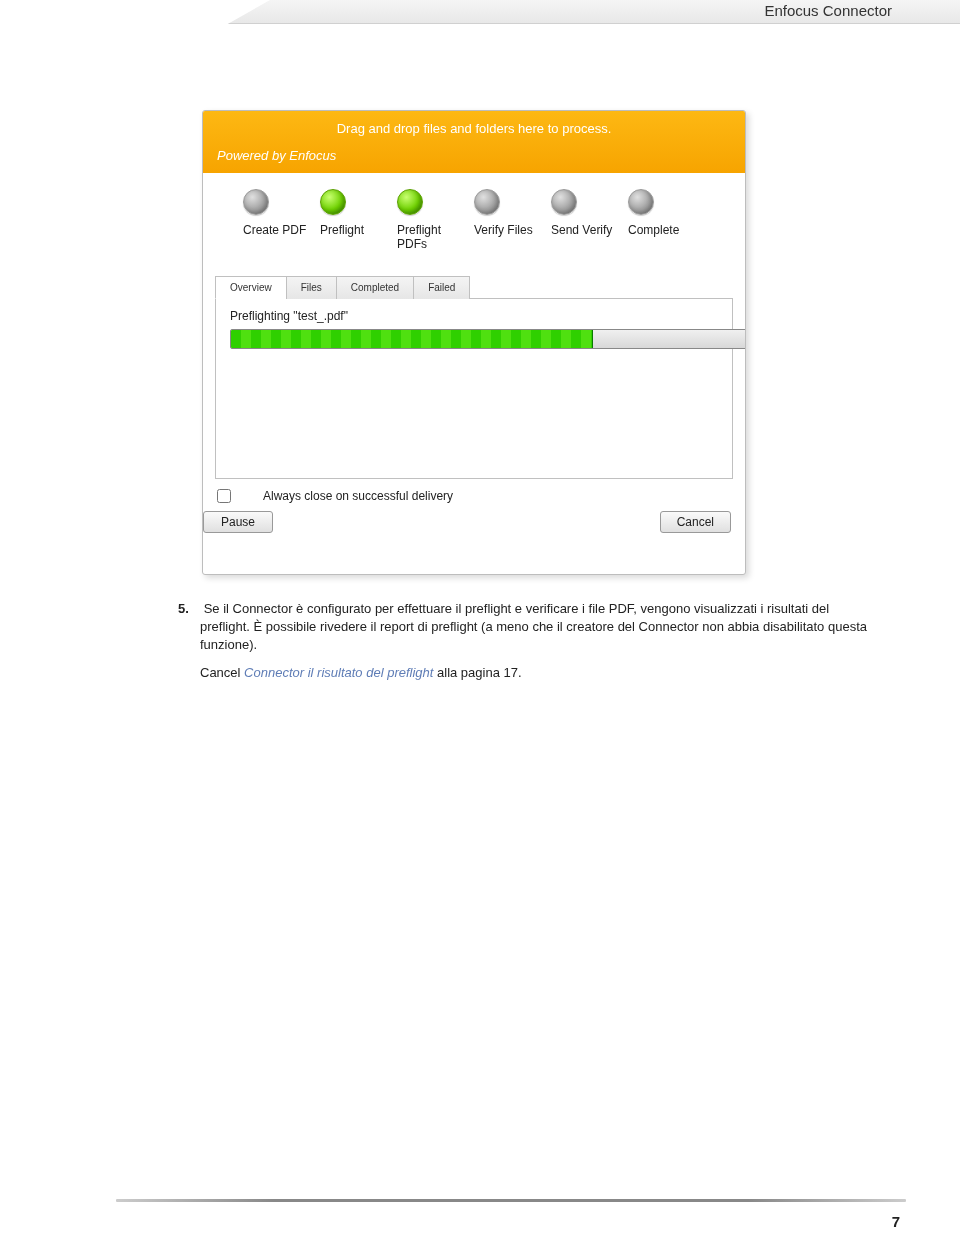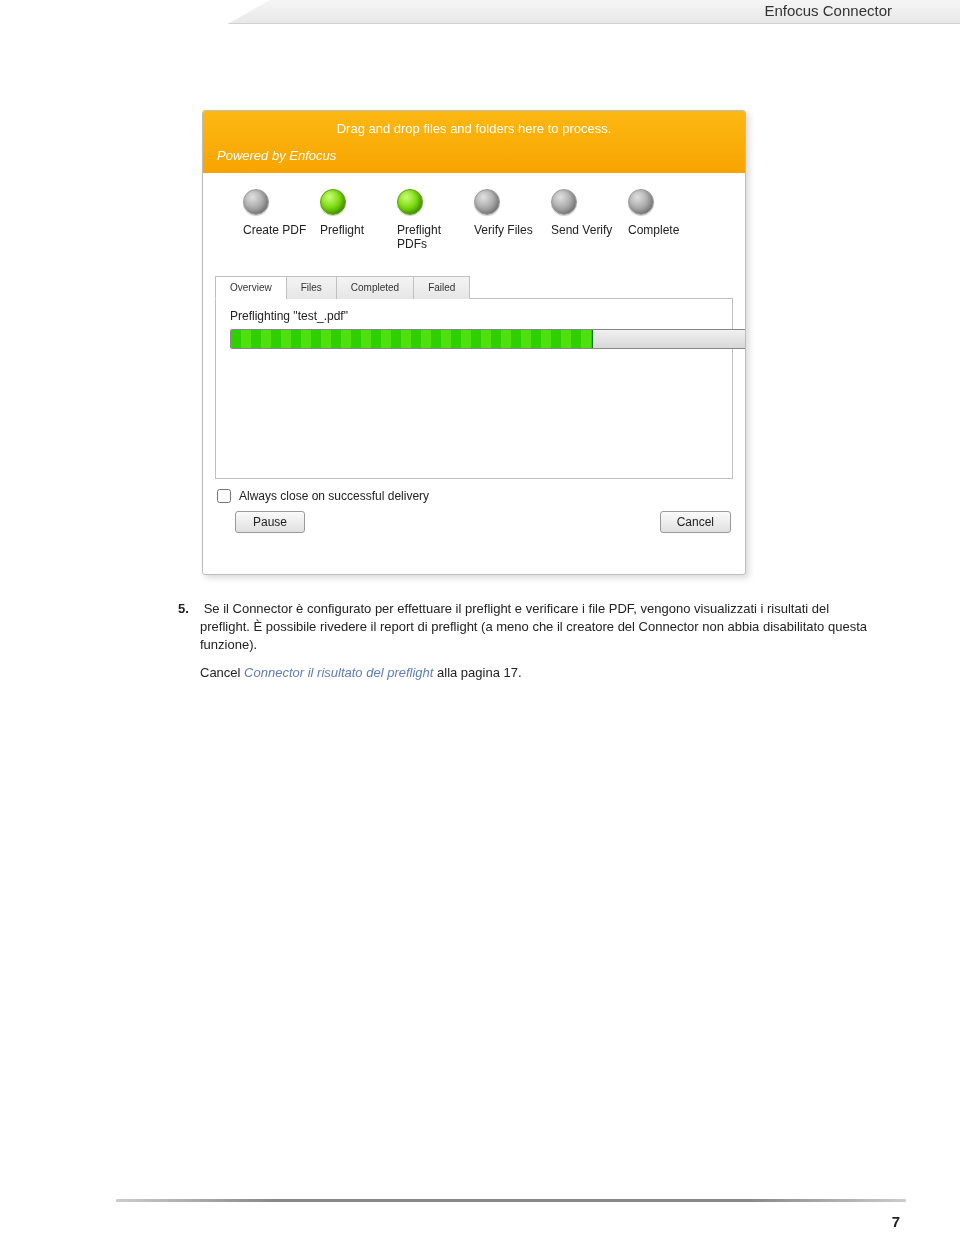--- a/index.html
+++ b/index.html
@@ -145,27 +145,28 @@
         #2fd000 0px, #2fd000 10px, #4fe010 10px, #4fe010 20px);
       border-right: 1px solid #0a7a00;
     }
     .prog-pct { margin-left: 10px; font-size: 12px; }
     .close-row {
       margin: 10px 14px 0 14px;
       display: flex;
       align-items: center;
       font-size: 12px;
       color: #222;
+      gap: 24px;
     }
     .close-row input[type=checkbox] {
       width: 14px; height: 14px;
       margin-right: 8px;
     }
     .btn-row {
-      margin: 8px 14px 0 32px;
+      margin: 8px 14px 0 0;
       display: flex;
       justify-content: space-between;
     }
     .win-btn {
       font-size: 12px;
       padding: 3px 16px;
       border: 1px solid #999;
       border-radius: 3px;
       background: linear-gradient(#fafafa, #e0e0e0);
       color: #222;

